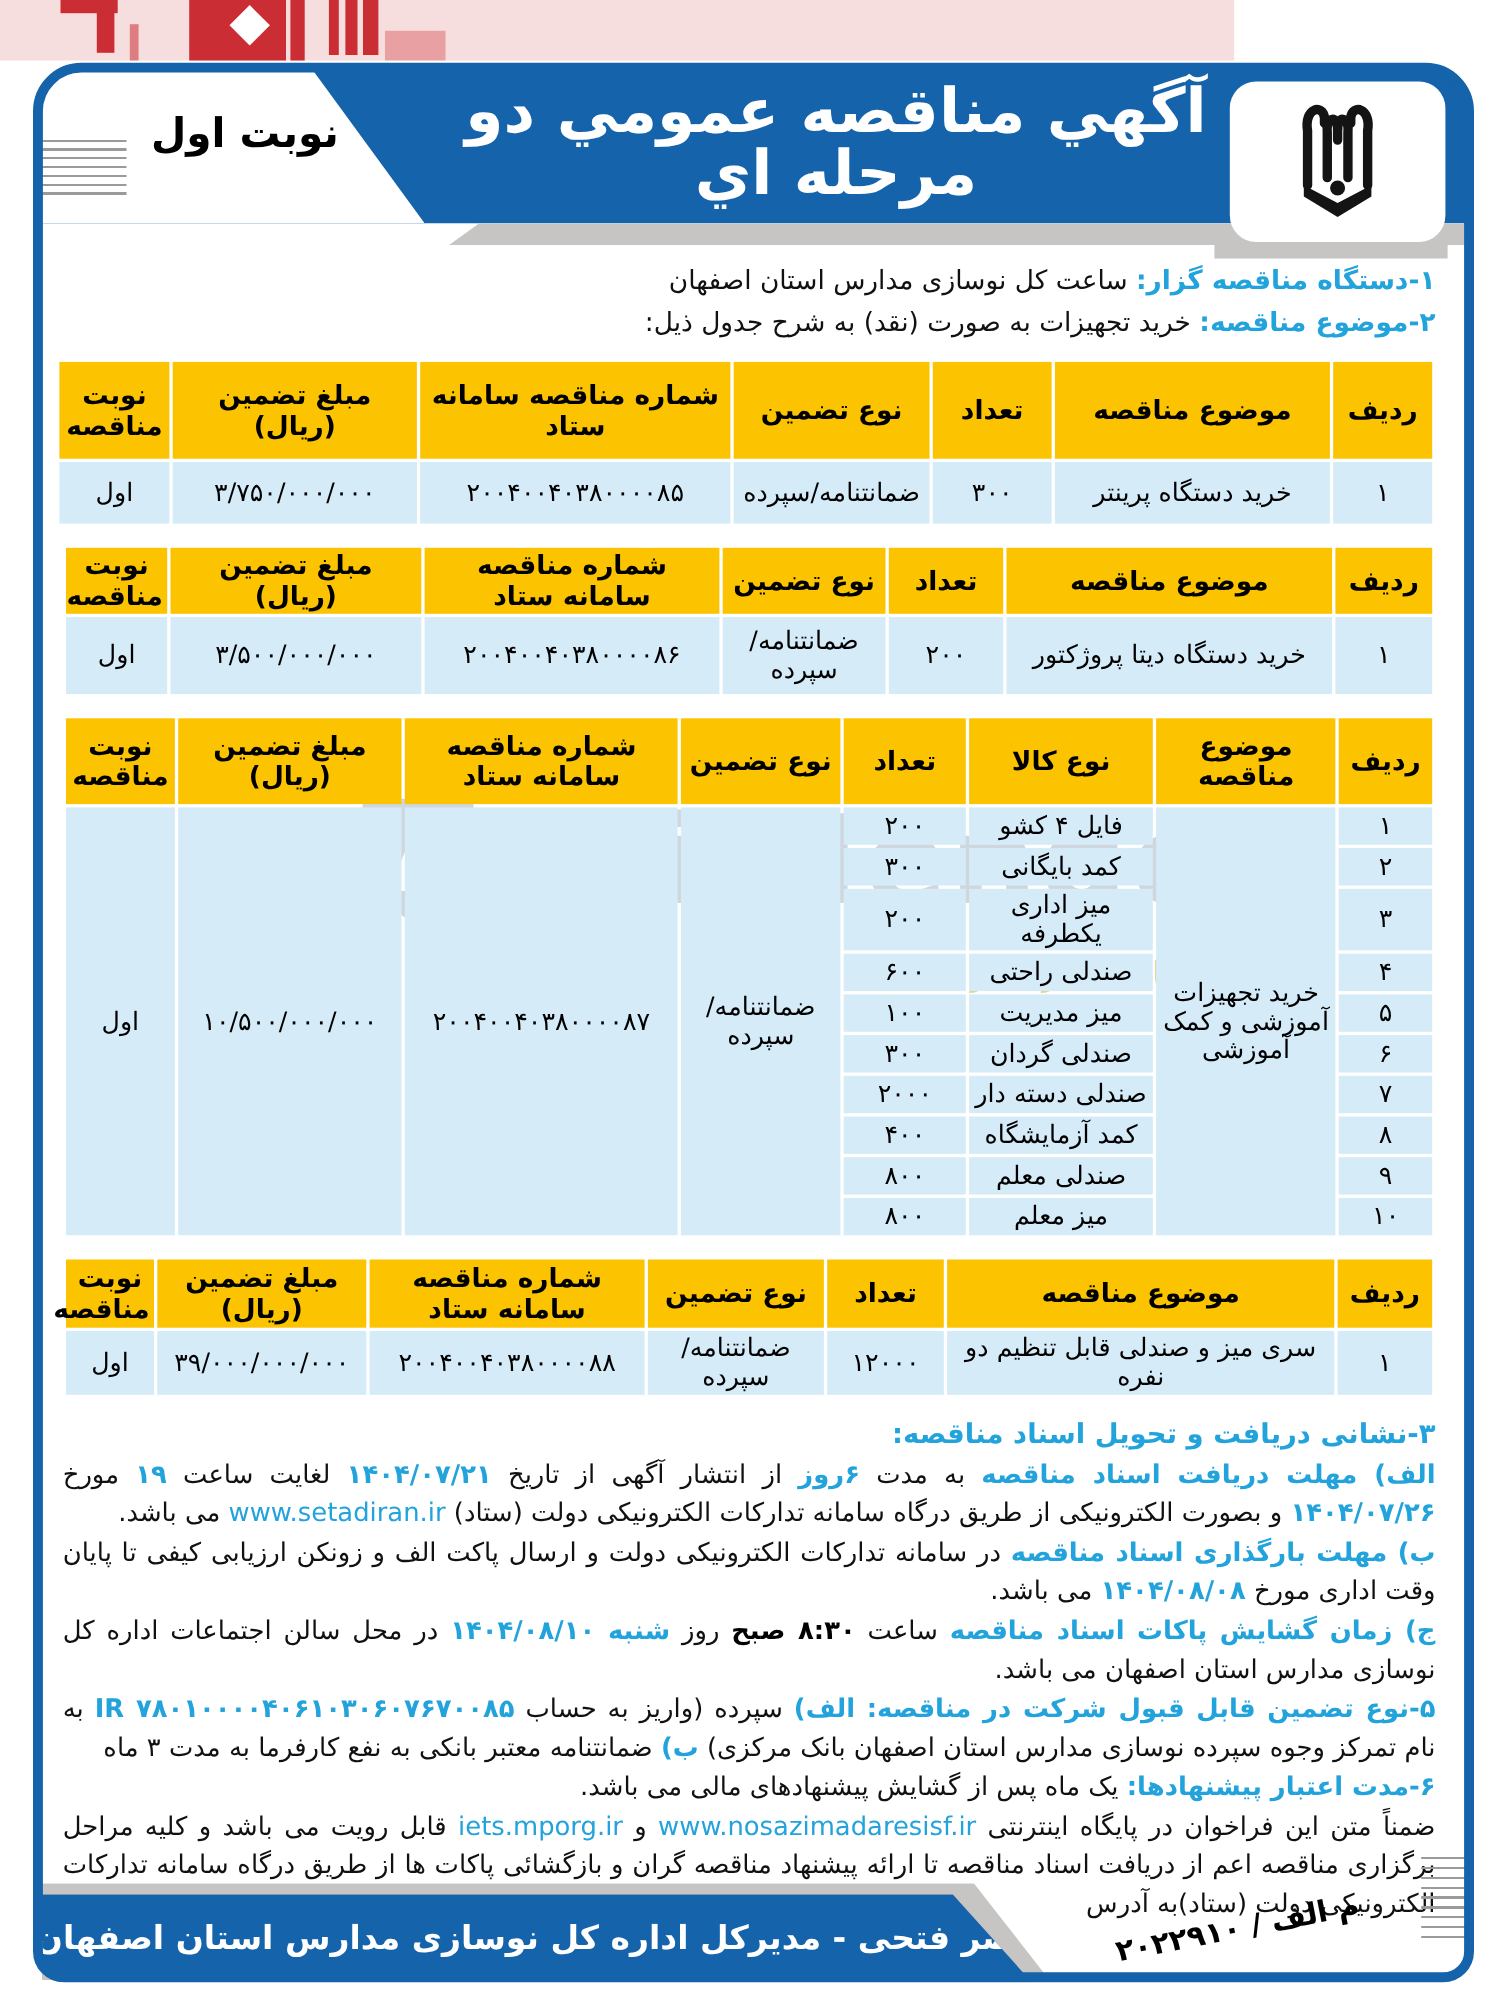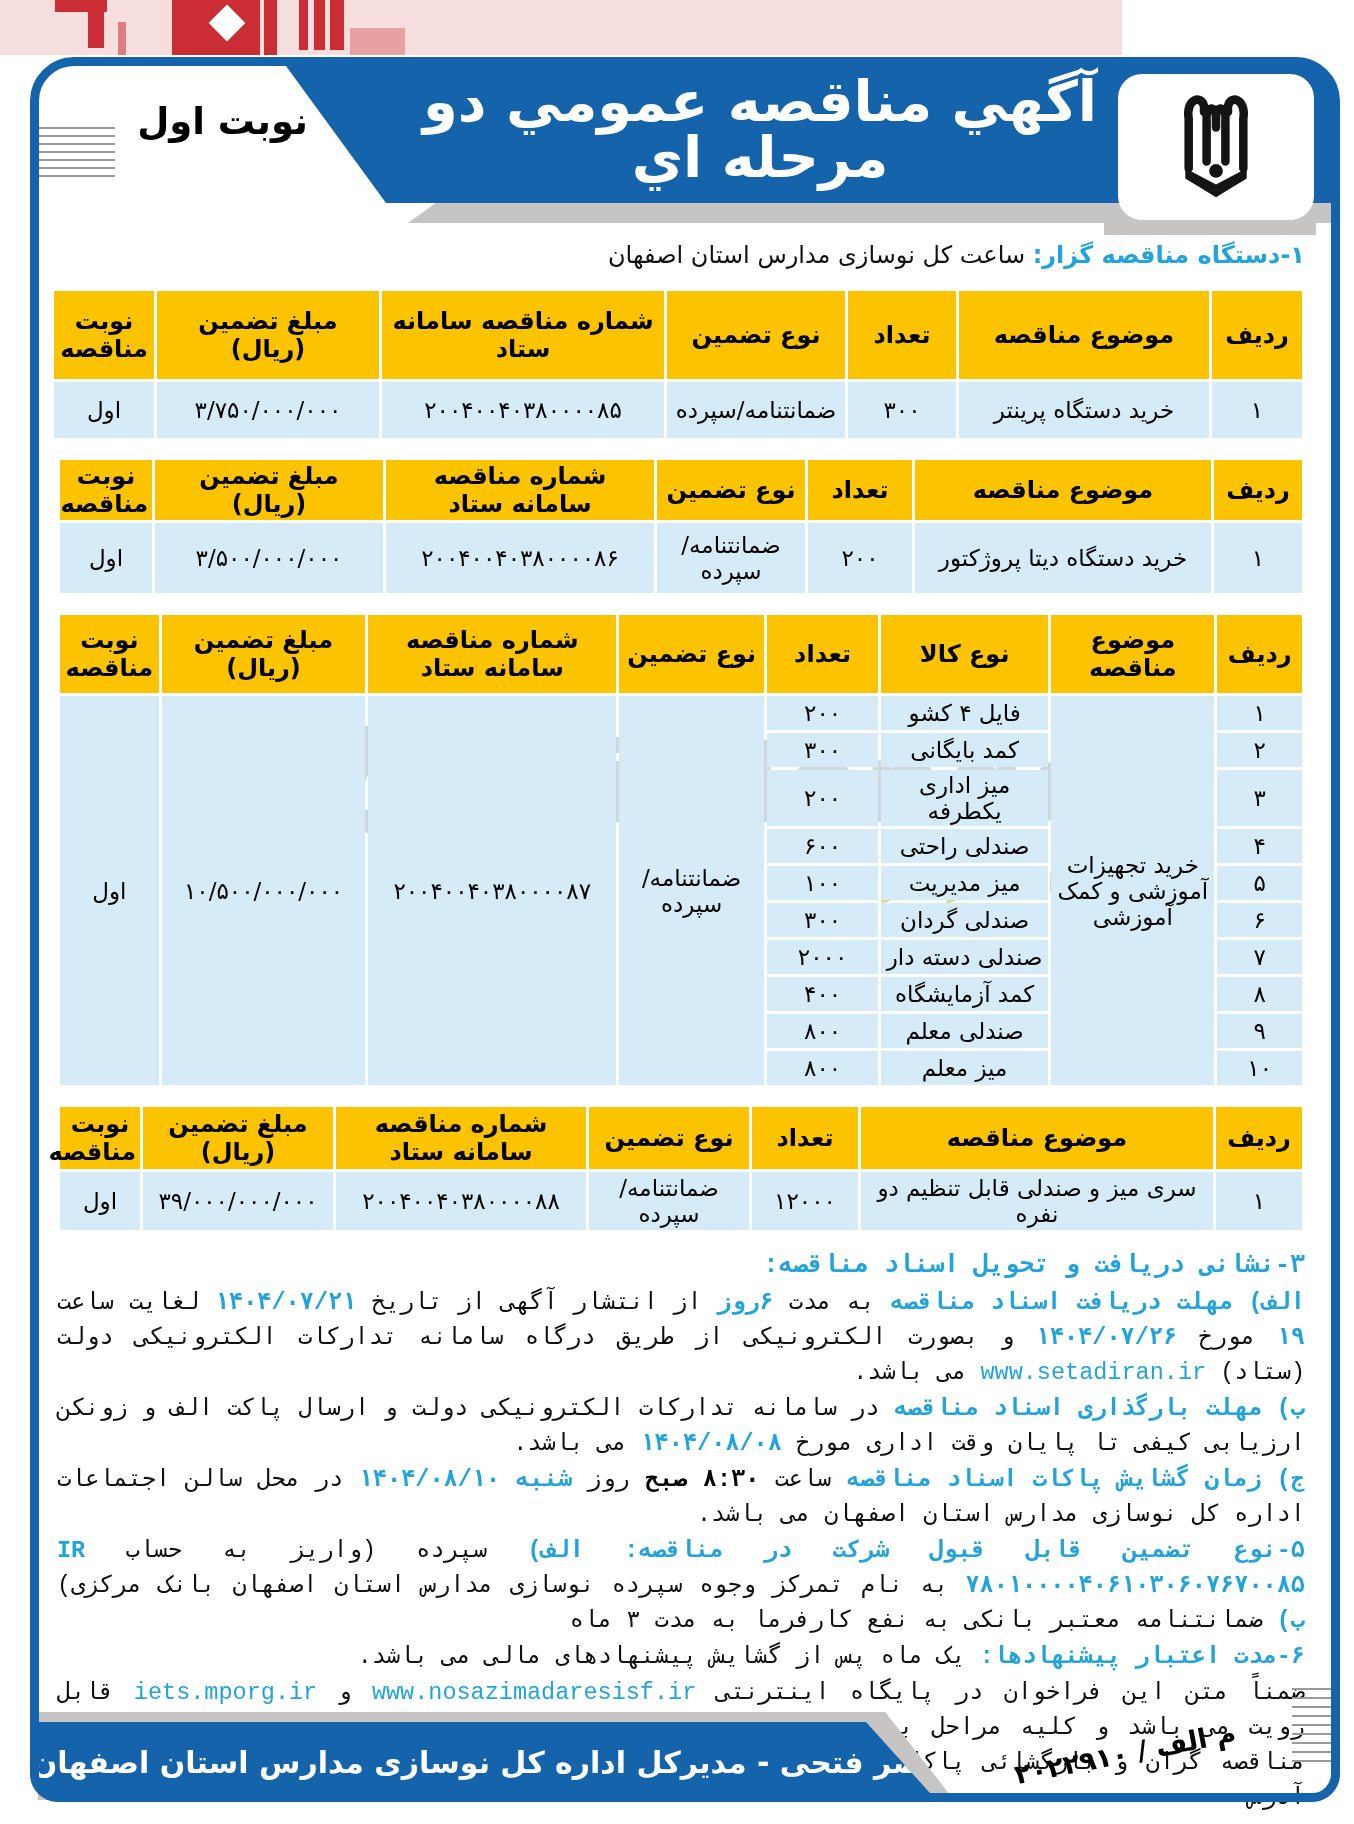--- a/index.html
+++ b/index.html
@@ -84,21 +84,21 @@
   .t2 th{height:44px;}
   .t2 td{height:70px;}
   .t3{margin-top:16px;}
   .t3 th{height:78px;}
   .t3 td{height:34px;}
   .t4{margin-top:16px;}
   .t4 th{height:62px;}
   .t4 td{height:58px;}
   
   .textblock{margin-top:14px;font-size:23.5px;line-height:35px;text-align:justify;}
-  .textblock p{margin:1px 0;font-family:Liberation Mono, monospace;}
+  .textblock p{margin:1px 0;}
   .hline{font-size:25px;line-height:37px;text-align:right;}
   
   .footer-shadow{
     position:absolute;left:38px;top:1712px;width:916px;height:88px;background:var(--shadow);
     clip-path:polygon(0 0,92.5% 0,100% 100%,0 100%);
   }
   .footer-banner{
     position:absolute;left:38px;top:1722px;width:900px;height:80px;background:var(--blue);
     clip-path:polygon(0 0,92% 0,100% 100%,0 100%);
     border-bottom-left-radius:22px;
@@ -165,20 +165,23 @@
     </svg>
     <span class="wm-brand">AriaTender</span>
   </div>
   <div class="wm-tag">زنجیره معاملاتی آریاتندر</div>
 </div>
 
 <div class="content">
 
   <div class="intro-line">
     <span class="cy">۱-دستگاه مناقصه گزار:</span><span> ساعت کل نوسازی مدارس استان اصفهان</span>
+  </div>
+  <div class="intro-line">
+    <span class="cy">۲-موضوع مناقصه:</span><span> خرید تجهیزات به صورت (نقد) به شرح جدول ذیل:</span>
   </div>
 
   <table class="tb t1">
     <colgroup>
       <col style="width:90px">
         <col style="width:250px">
         <col style="width:108px">
         <col style="width:178px">
       <col style="width:282px">
         <col style="width:222px">

